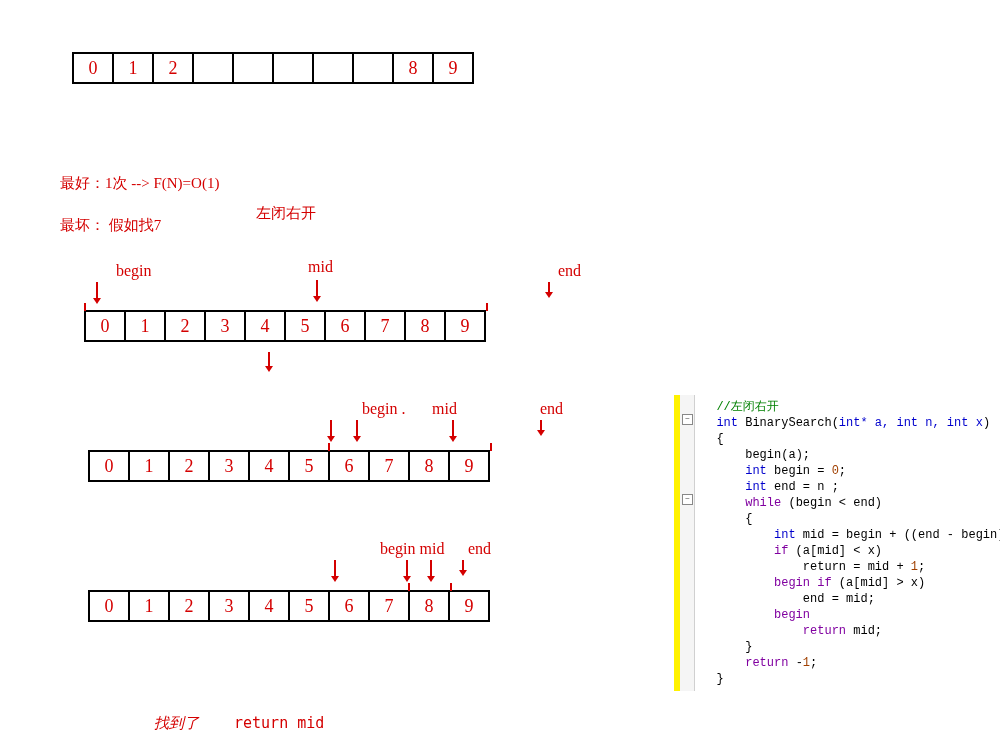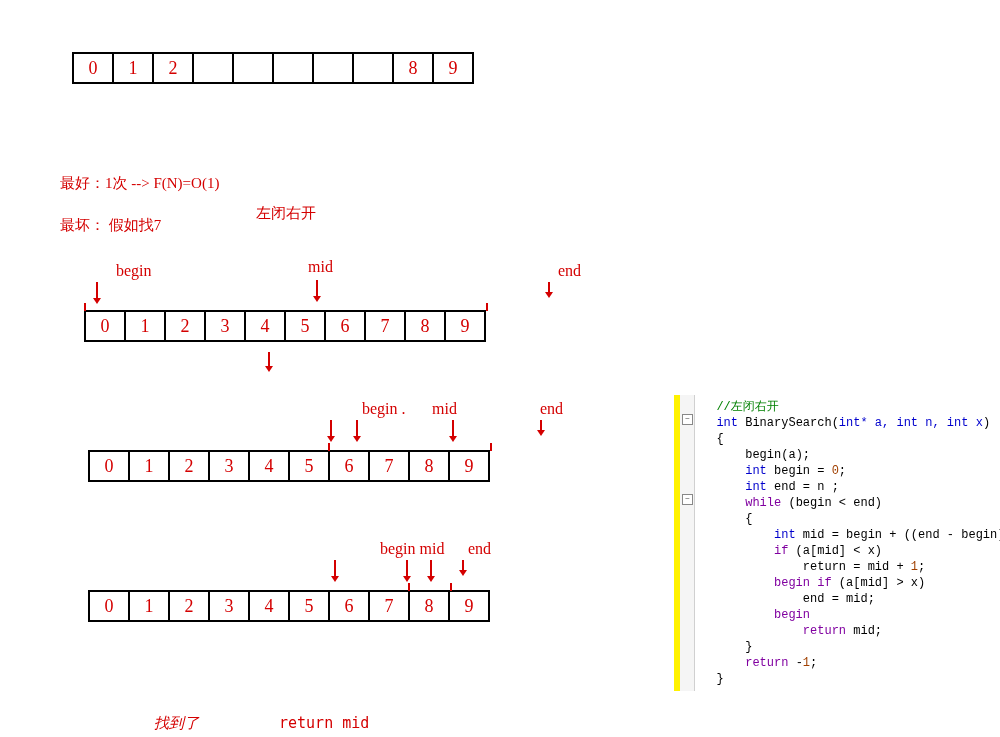--- a/index.html
+++ b/index.html
@@ -197,21 +197,21 @@
   <div class="cell">5</div>
   <div class="cell">6</div>
   <div class="cell">7</div>
   <div class="cell">8</div>
   <div class="cell">9</div>
 </div>
 <div class="tick" style="left:408px; top:583px;"></div>
 <div class="tick" style="left:450px; top:583px;"></div>
 
 <div class="red-text" style="left:154px; top:714px;font-style:italic;">找到了</div>
-<div class="red-text" style="left:234px; top:714px; font-family:Consolas,monospace;margin-left:45px;">return mid</div>
+<div class="red-text" style="left:234px; top:714px; font-family:Consolas,monospace;">return mid</div>
 
 <div class="code-panel">
   <div class="yellow-bar"></div>
   <div class="gutter">
     <div class="fold" style="top:19px;">−</div>
     <div class="fold" style="top:99px;">−</div>
   </div>
 <pre class="code">  <span class="c-comment">//左闭右开</span>
   <span class="c-type">int</span><span> BinarySearch(</span><span class="c-type">int* a, int n, int x</span><span>)</span>
   <span>{</span>

